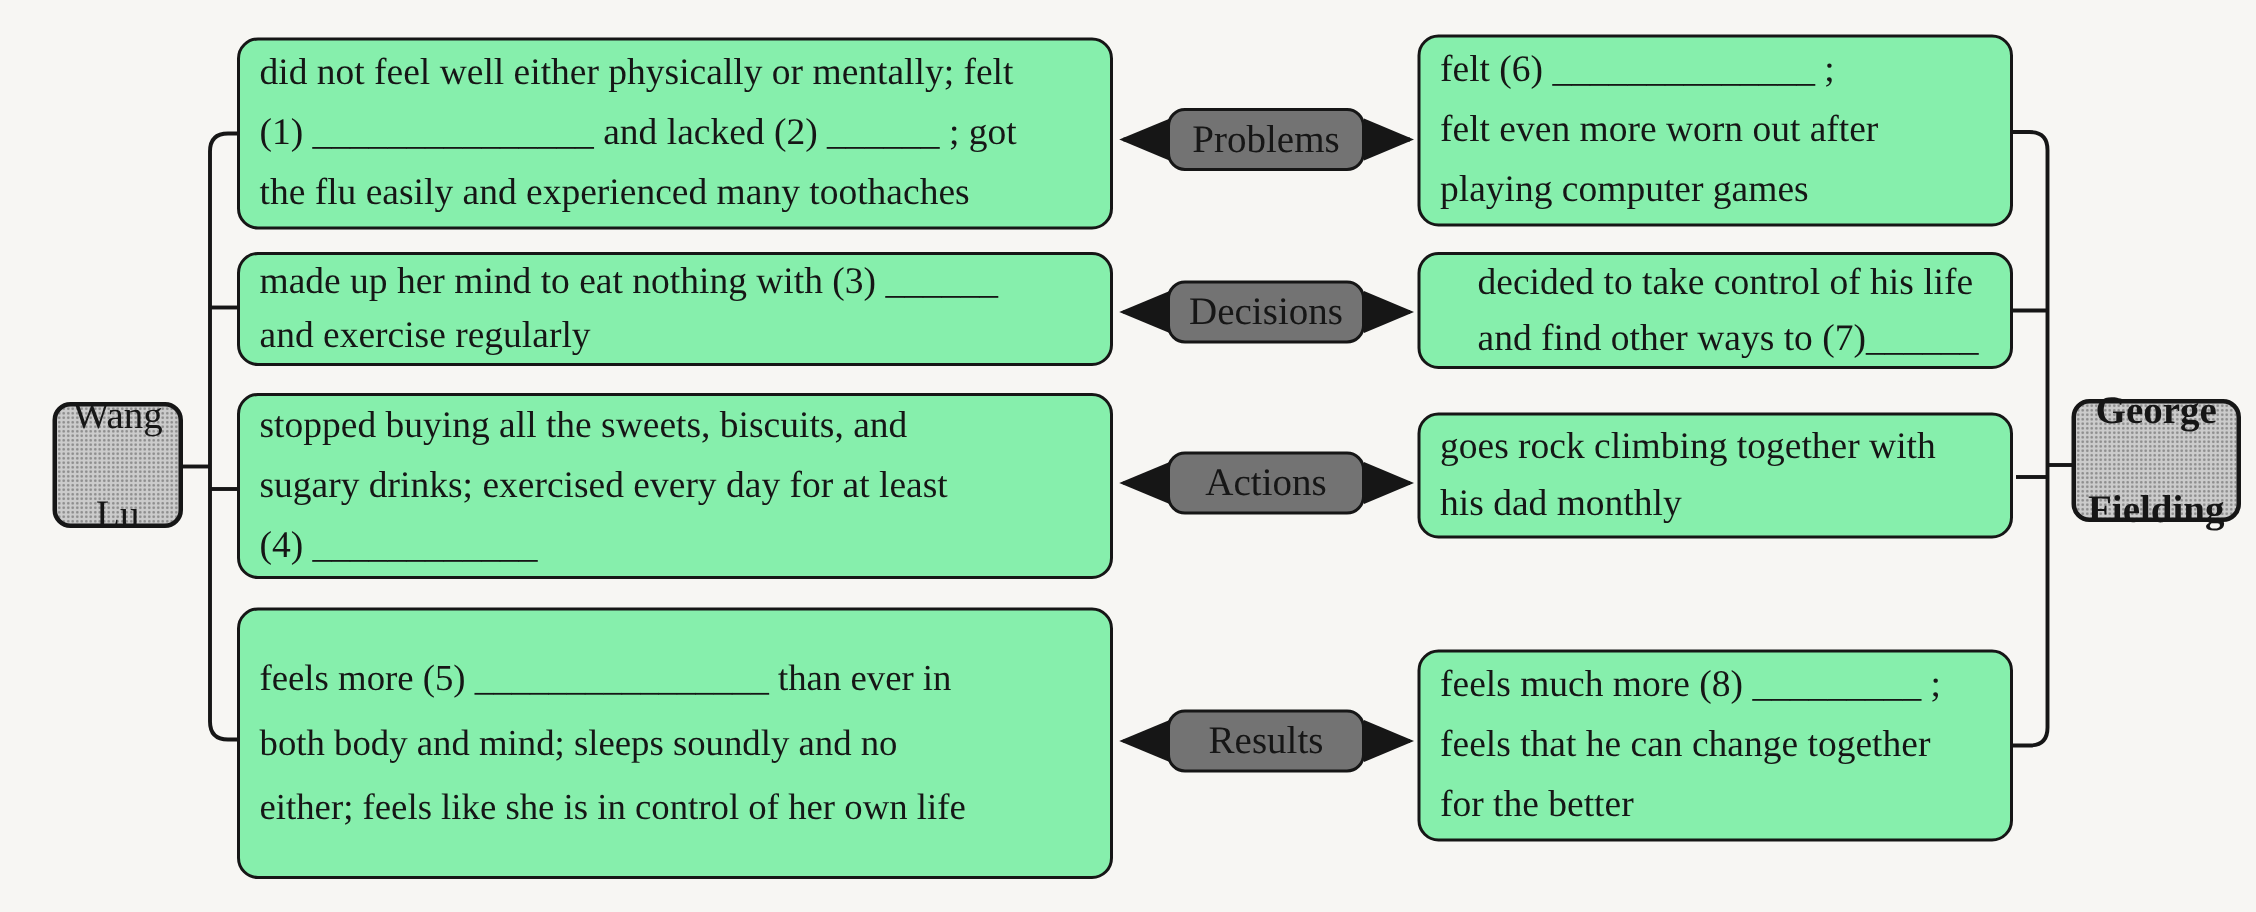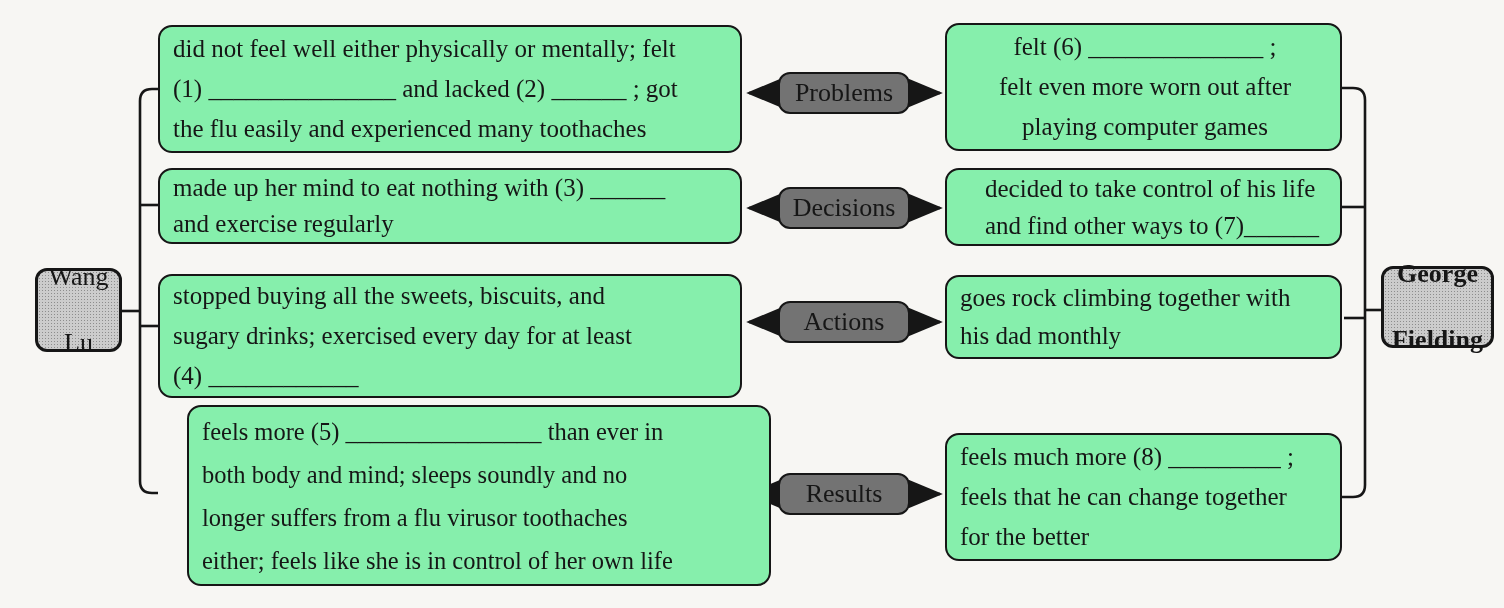--- a/index.html
+++ b/index.html
@@ -24,24 +24,24 @@
     flex-direction:column;
     justify-content:center;
     padding:2px 10px 2px 13px;
     font-size:25px;
     white-space:nowrap;
   }
   .tline{white-space:nowrap;}
   
   .b-l1{left:158px;top:25px; width:584px;height:128px;line-height:40px;}
   .b-l2{left:158px;top:168px;width:584px;height:76px; line-height:36px;}
-  .b-l3{left:158px;top:262px;width:584px;height:124px;line-height:40px;margin-top:12px;}
-  .b-l4{left:158px;top:405px;width:584px;height:181px;line-height:43px;font-size:24.5px;margin-left:29px;}
+  .b-l3{left:158px;top:262px;width:584px;height:124px;line-height:40px;}
+  .b-l4{left:158px;top:405px;width:584px;height:181px;line-height:43px;font-size:24.5px;}
   
-  .b-r1{left:945px;top:23px; width:397px;height:128px;line-height:40px;align-items:center;}
+  .b-r1{left:945px;top:23px; width:397px;height:128px;line-height:40px;}
   .b-r2{left:945px;top:168px;width:397px;height:78px; line-height:37px;padding-left:38px;}
   .b-r3{left:945px;top:275px;width:397px;height:84px; line-height:38px;}
   .b-r4{left:945px;top:433px;width:397px;height:128px;line-height:40px;}
   
   .cat{
     position:absolute;
     left:778px;width:132px;height:42px;
     background:#737373;
     border:2.6px solid #161616;
     border-radius:12px;
@@ -149,21 +149,20 @@
     </div>
   <div class="cat cat-3">Actions</div>
   <div class="box b-r3">
       <div class="tline">goes rock climbing together with</div>
       <div class="tline">his dad monthly</div>
     </div>
 
   <div class="box b-l4">
       <div class="tline">feels more (5) ________________ than ever in</div>
       <div class="tline">both body and mind; sleeps soundly and no</div>
-      <div class="tline">longer suffers from a flu virusor toothaches</div>
       <div class="tline">either; feels like she is in control of her own life</div>
     </div>
   <div class="cat cat-4">Results</div>
   <div class="box b-r4">
       <div class="tline">feels much more (8) _________ ;</div>
       <div class="tline">feels that he can change together</div>
       <div class="tline">for the better</div>
     </div>
 
 </div>

